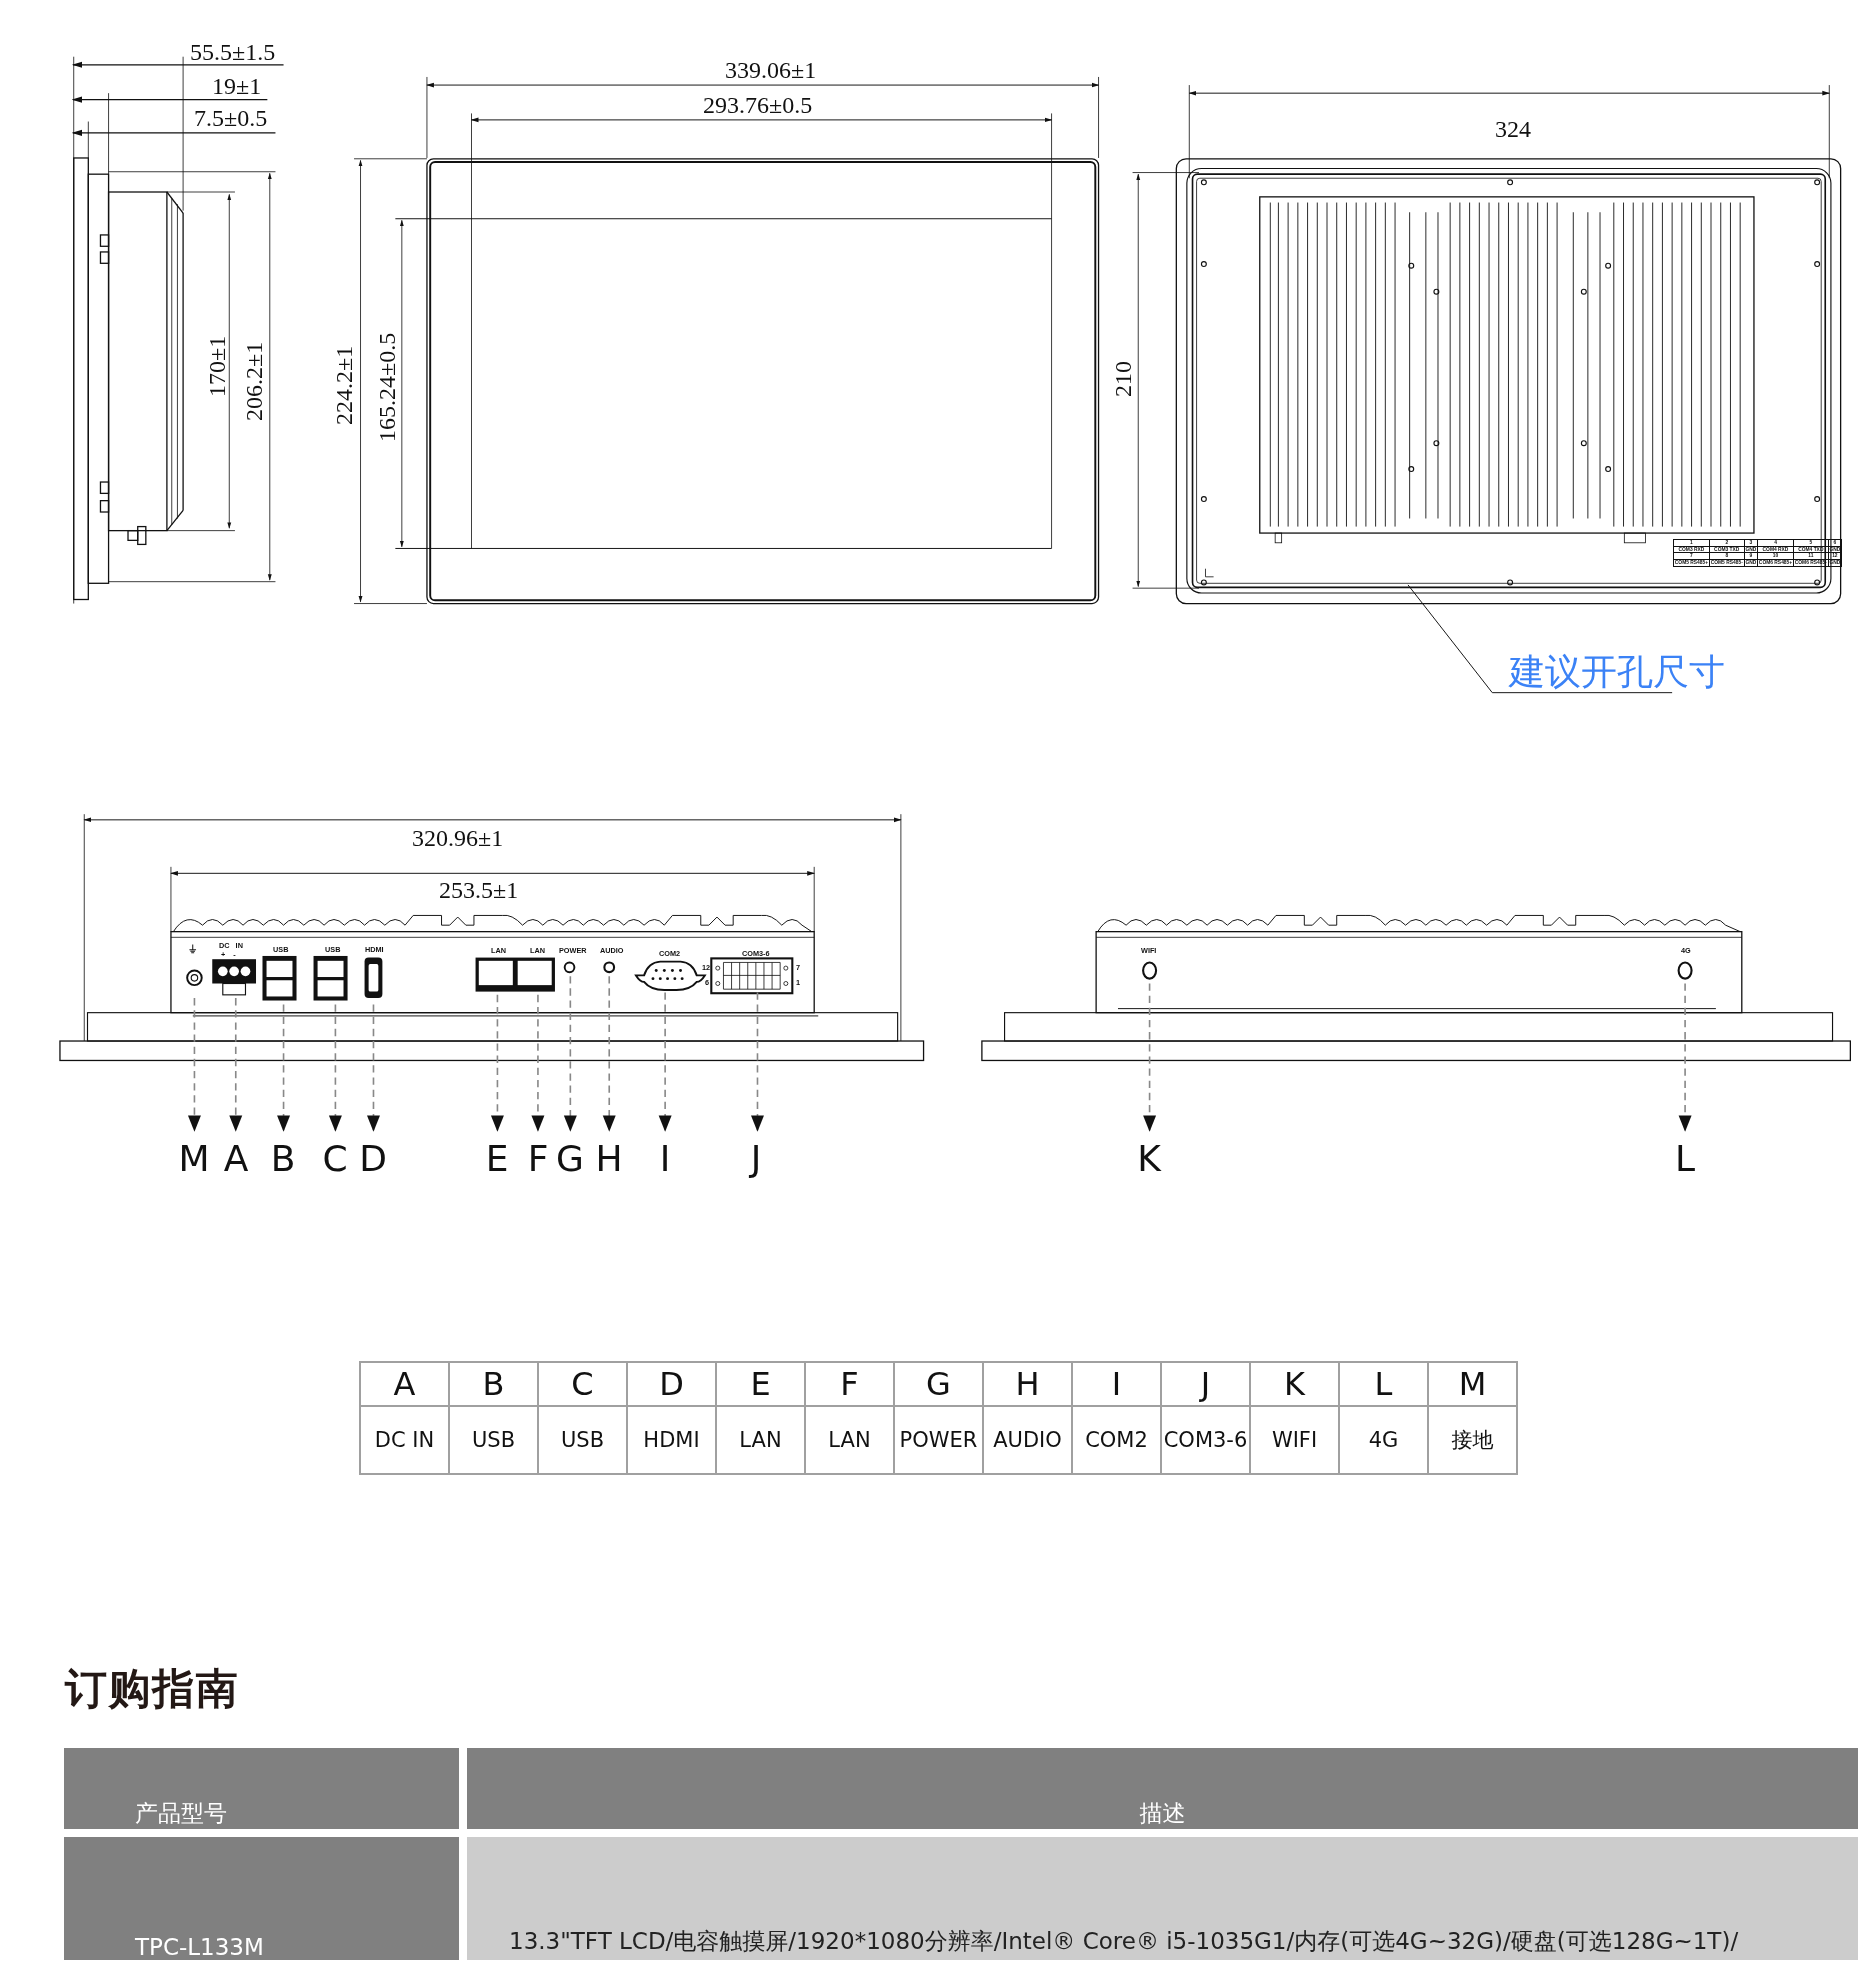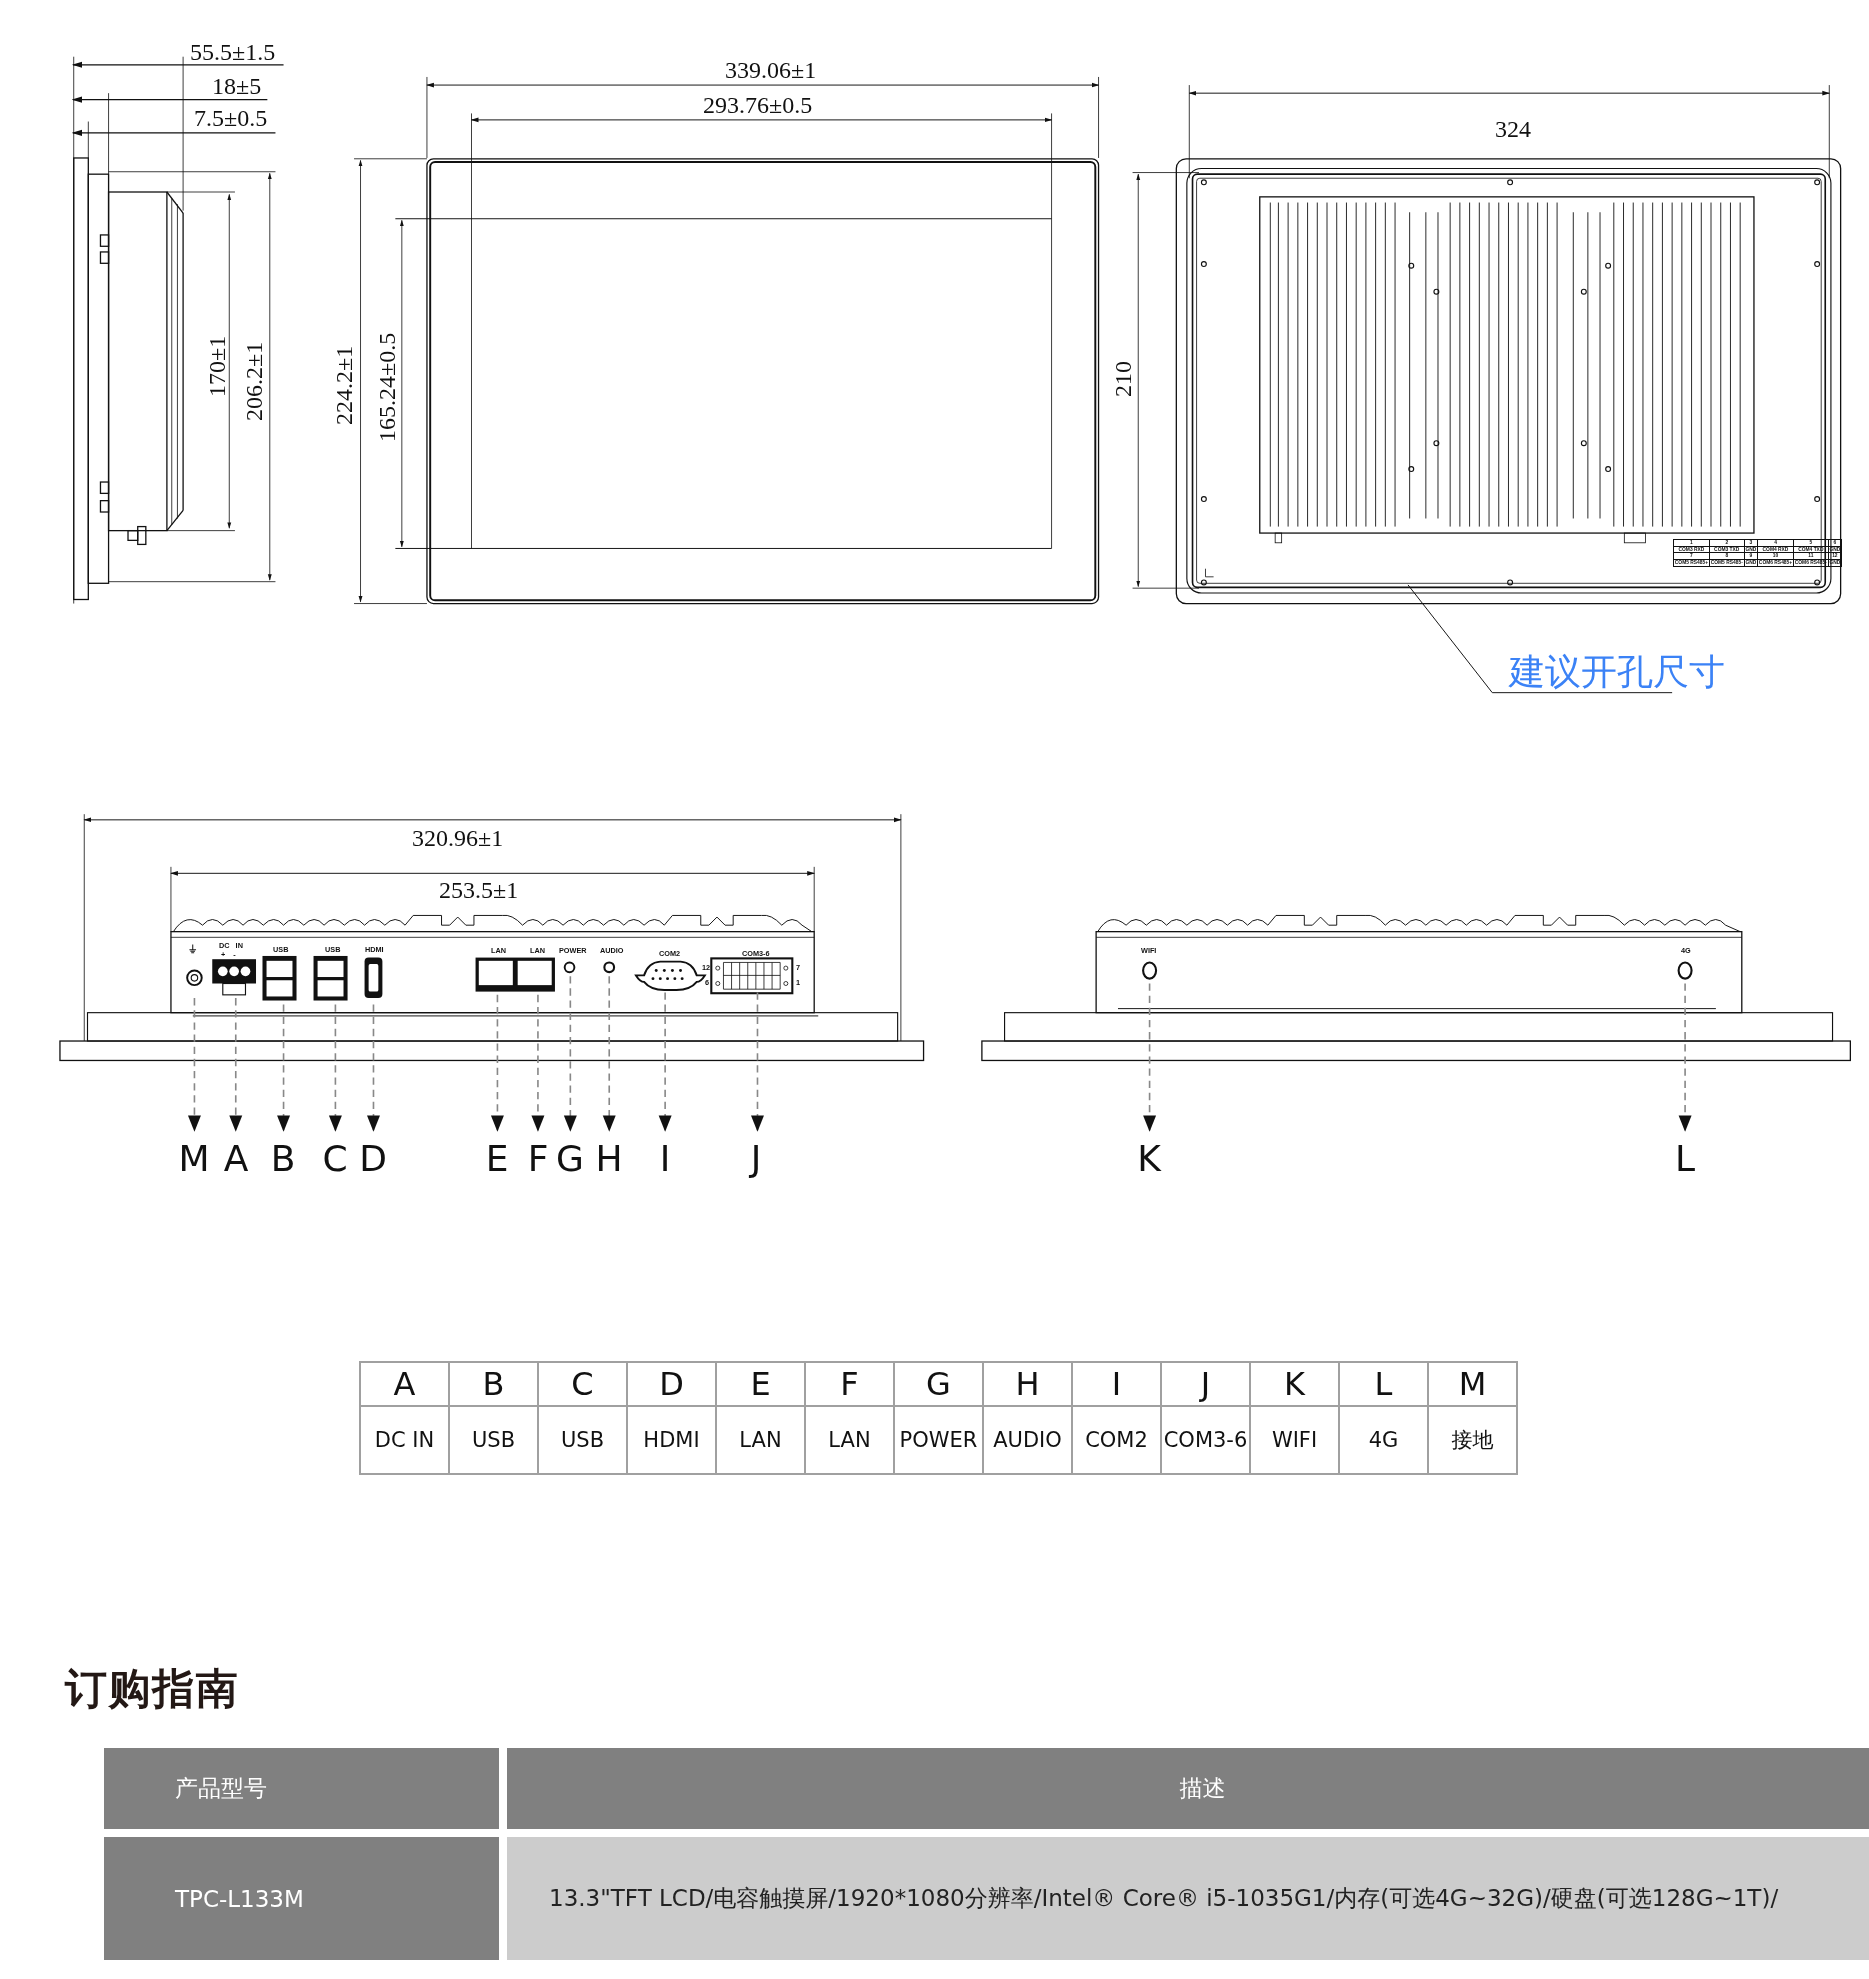--- a/index.html
+++ b/index.html
@@ -10,21 +10,21 @@
   .dim { font-family:"Liberation Serif","DejaVu Serif", serif; font-size:24px; color:#111; transform-origin:left top; white-space:nowrap; letter-spacing:0px; }
   .dim-v { transform:rotate(-90deg); }
   .callout { font-family:"DejaVu Sans","Liberation Sans", sans-serif; font-size:36px; font-weight:400; color:#111; text-align:center; width:32px; }
   .small-label { font-family:"Liberation Sans", sans-serif; font-size:7.3px; font-weight:bold; color:#111; white-space:nowrap; }
   .cutout-label { font-family:"DejaVu Serif","Liberation Serif", serif; font-size:36px; color:#3b82f6; white-space:nowrap; }
   table.ports { position:absolute; left:359px; top:1361px; border-collapse:collapse; }
   table.ports td { border:2.4px solid #a0a0a0; width:87px; text-align:center; font-family:"DejaVu Sans","Liberation Sans",sans-serif; padding:0; }
   table.ports tr.letters td { height:42px; font-size:32px; color:#111; }
   table.ports tr.names td { height:66px; font-size:21px; color:#111; }
   .section-title { position:absolute; left:65px; top:1661px; font-size:42px; font-weight:bold; color:#231815; font-family:"DejaVu Sans","Liberation Sans",sans-serif; letter-spacing:1.6px; }
-  .og-cell { position:absolute; box-sizing:border-box; display:flex; align-items:center; font-family:"DejaVu Sans","Liberation Sans",sans-serif;margin-left:40px; }
+  .og-cell { position:absolute; box-sizing:border-box; display:flex; align-items:flex-end; font-family:"DejaVu Sans","Liberation Sans",sans-serif; }
   .og-dark { background:#808080; color:#ffffff; font-size:23px; }
   .og-light { background:#cccccc; color:#222; font-size:23px; line-height:37px; }
   .pin-table { position:absolute; border-collapse:collapse; }
   .pin-table td { border:0.8px solid #111; font-size:4.9px; font-weight:bold; text-align:center; padding:0 0.8px; line-height:5.7px; font-family:"Liberation Sans",sans-serif; }
 </style>
 </head>
 <body>
 
 <svg class="draw" width="1869" height="1199" viewBox="0 0 2307 1480" fill="none" stroke="#111" stroke-width="2">
   <defs>
@@ -215,21 +215,21 @@
     <ellipse cx="1419" cy="1198" rx="8" ry="10" stroke-width="2.6"></ellipse>
     <ellipse cx="2080" cy="1198" rx="8" ry="10" stroke-width="2.6"></ellipse>
     <g stroke="#888" stroke-width="2" stroke-dasharray="9,6" marker-end="url(#arrdown)">
       <line x1="1419" y1="1214" x2="1419" y2="1395"></line>
       <line x1="2080" y1="1214" x2="2080" y2="1395"></line>
     </g>
   </g>
 </svg>
 
 <div class="abs dim" style="left:190px;top:39px;">55.5±1.5</div>
-<div class="abs dim" style="left:212px;top:73px;">18±5</div>
+<div class="abs dim" style="left:212px;top:73px;">19±1</div>
 <div class="abs dim" style="left:194px;top:105px;">7.5±0.5</div>
 <div class="abs dim dim-v" style="left:204px;top:397px;">170±1</div>
 <div class="abs dim dim-v" style="left:241px;top:421px;">206.2±1</div>
 
 <div class="abs dim" style="left:713px;top:57px;margin-left:12px;">339.06±1</div>
 <div class="abs dim" style="left:703px;top:92px;">293.76±0.5</div>
 <div class="abs dim dim-v" style="left:331px;top:425px;">224.2±1</div>
 <div class="abs dim dim-v" style="left:374px;top:442px;">165.24±0.5</div>
 
 <div class="abs dim" style="left:1495px;top:77px;margin-top:39px;">324</div>

